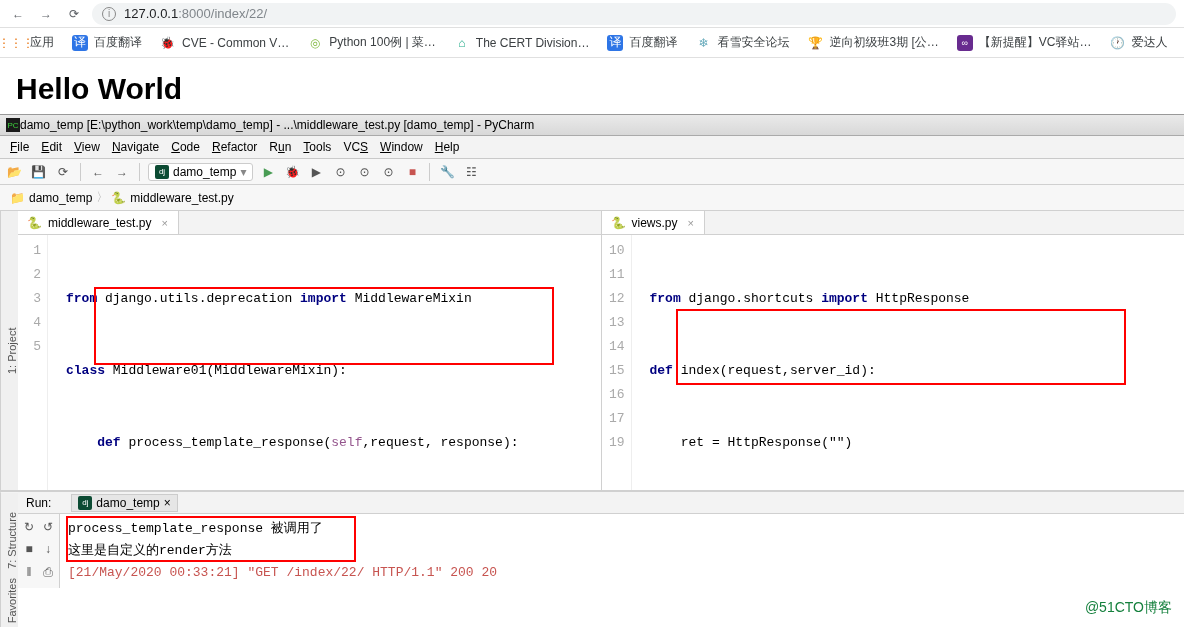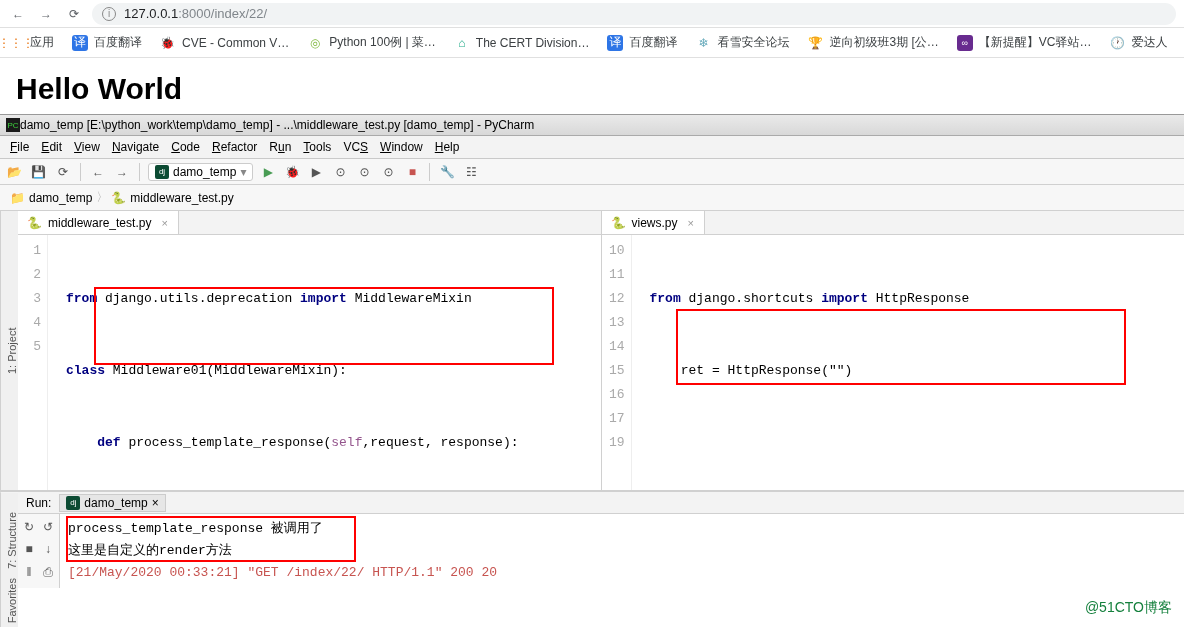--- a/index.html
+++ b/index.html
@@ -42,21 +42,21 @@
 .gutter div { height: 24px; line-height: 24px; }
 .fold-col { width: 14px; background: #fff; }
 .code-text { flex: 1; padding: 4px 0 4px 4px; line-height: 24px; white-space: pre; }
 .code-text div { height: 24px; }
 .kw { color: #000080; font-weight: bold; }
 .self { color: #94558d; }
 .red-box { position: absolute; border: 2px solid #ff0000; pointer-events: none; }
 .nav-info { font-size: 11px; color: #888; padding: 3px 10px; text-align: left; border-top: 1px solid #eee; }
 .run-panel { display: flex; border-top: 1px solid #d0d0d0; }
 .side-tab2 { width: 18px; background: #f0f0f0; border-right: 1px solid #d0d0d0; writing-mode: vertical-lr; transform: rotate(180deg); font-size: 11px; text-align: center; padding: 6px 0 20px; color: #555; }
-.run-header { display: flex; align-items: center; background: #f3f3f3; border-bottom: 1px solid #d0d0d0; padding: 2px 8px; gap: 8px; height: 22px; }
+.run-header { display: flex; align-items: center; background: #f3f3f3; border-bottom: 1px solid #d0d0d0; padding: 2px 8px; gap: 20px; height: 22px; }
 .run-tab { display: flex; align-items: center; gap: 4px; padding: 1px 6px; background: #e6e6e6; border: 1px solid #ccc; }
 .run-body { display: flex; }
 .run-ctrls { width: 42px; background: #f7f7f7; border-right: 1px solid #d0d0d0; display: grid; grid-template-columns: 1fr 1fr; gap: 1px; padding: 4px 2px; }
 .run-ctrl-btn { width: 18px; height: 18px; display: flex; align-items: center; justify-content: center; cursor: pointer; color: #555; }
 .console { flex: 1; position: relative; font-family: "Courier New", Consolas, monospace; font-size: 13px; padding: 4px 8px; }
 .console-line { white-space: pre; line-height: 22px; }
 .console-red { color: #c75450; }
 .watermark { position: fixed; right: 12px; bottom: 10px; color: #15803d; font-size: 14px; }
 </style>
 </head>
@@ -214,20 +214,21 @@
           <div>13</div>
           <div>14</div>
           <div>15</div>
           <div>16</div>
           <div>17</div>
           <div>19</div>
       </div>
       <div class="fold-col"></div>
       <div class="code-text">
         <div><span class="kw">from</span><span> django.shortcuts </span><span class="kw">import</span><span> HttpResponse</span></div>
+        <div><span class="kw">def</span><span> index(request,server_id):</span></div>
         <div>    <span>ret = HttpResponse("")</span></div>
         
         
         
         
         
         
       </div>
       <div class="red-box" style="left:74px;top:74px;width:450px;height:76px"></div>
     </div>

